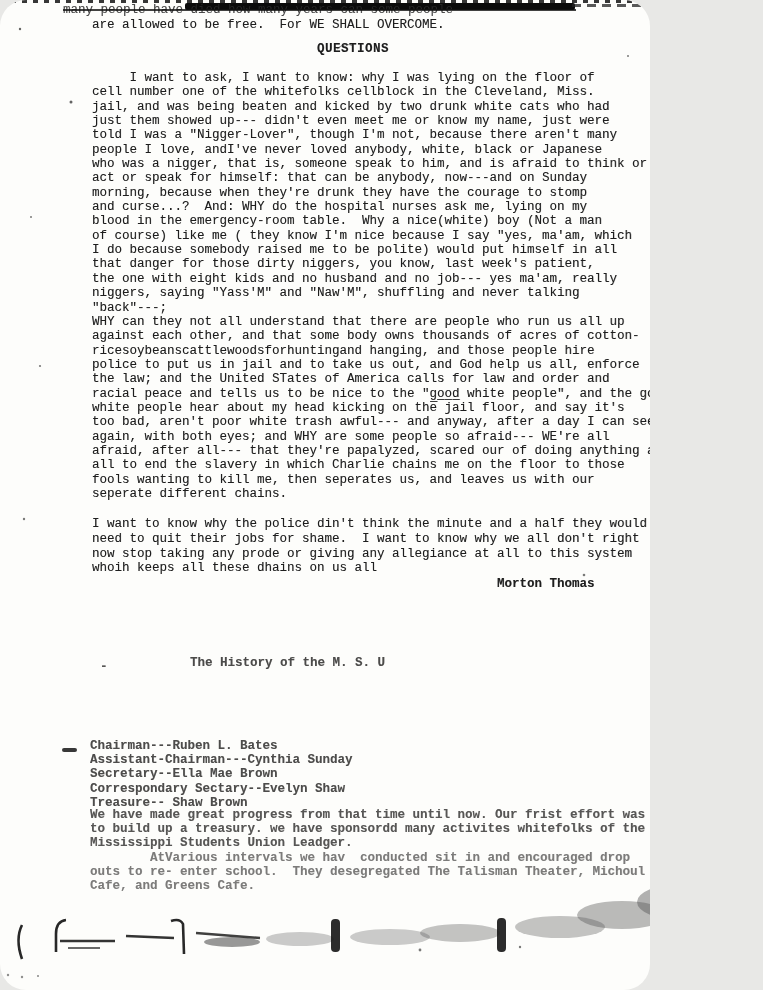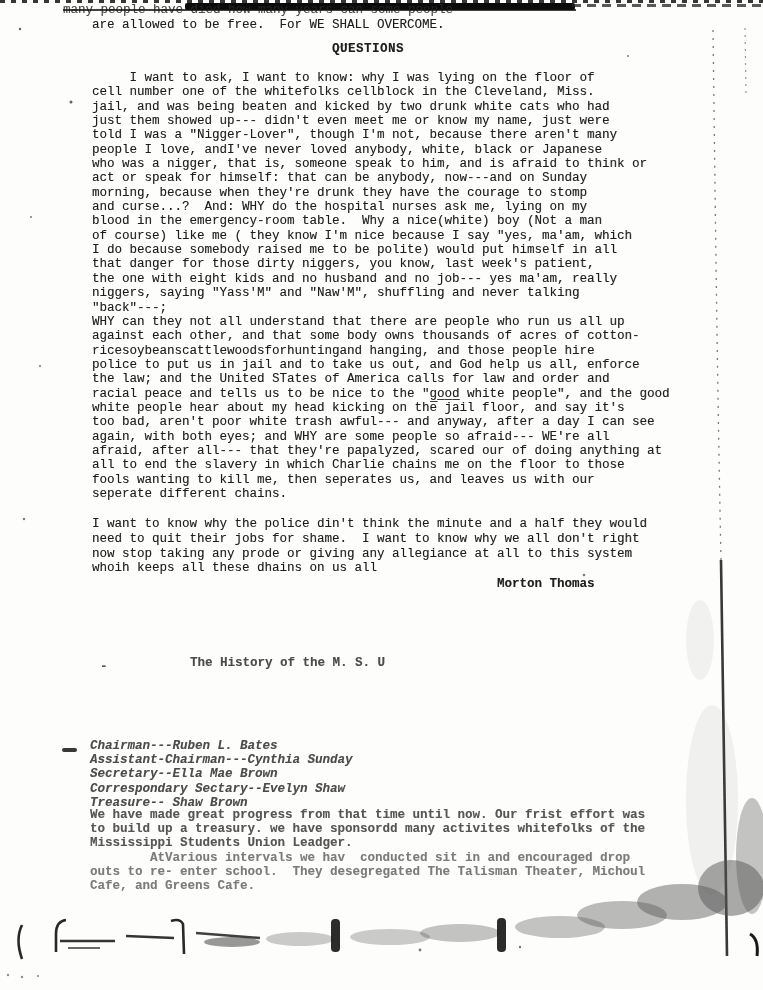--- a/index.html
+++ b/index.html
@@ -1,44 +1,45 @@
 <!DOCTYPE html>
 <html><head>
 <meta charset="utf-8">
 <style>
   html,body{margin:0;padding:0;background:#e8e8e6;}
   .page{
     position:relative;
-    width:763px;height:990px;
+    width:650px;height:990px;
     background:#fdfdfb;
     overflow:hidden;
     font-family:"Liberation Mono", monospace;
     color:#1e1e1e;
+    border-radius:26px;
   }
   .txt{
     position:absolute;
     white-space:pre-wrap;
     font-size:12.5px;
     line-height:14.35px;
     letter-spacing:0;
     text-shadow:0.3px 0.3px 0 rgba(10,10,10,0.35);
   }
   .frag{ left:63px; top:3px; color:#2a2a2a; opacity:.85; }
   .cont{ left:92px; top:18px; font-weight:normal; }
-  .qhead{ left:317px; top:42px; font-weight:bold; letter-spacing:.5px;margin-left:15px; }
+  .qhead{ left:317px; top:42px; font-weight:bold; letter-spacing:.5px; }
   .p1{ left:92px; top:71px; width:600px; }
   .p2{ left:92px; top:517px; width:600px; line-height:14.8px; }
   .sig{ left:468px; top:577px; font-weight:bold;margin-left:29px; }
   .worn{ font-weight:bold; color:#2e2d2c; filter:blur(0.25px); }
   .mdash{ left:100px; top:660px; opacity:.8; }
   .h2head{ left:190px; top:656px; opacity:.85; }
   .hintro{ left:90px; top:687px; width:600px; line-height:14.2px; opacity:.82; }
   .officers{ position:absolute; left:90px; top:739px; }
   .officers .txt{ position:static; display:block; line-height:14.2px; }
-  .off{ opacity:.85;font-style:italic; }
+  .off{ opacity:.85; }
   .hprog{ left:90px; top:808px; width:600px; line-height:14.2px; opacity:.8; }
   .hact{ left:90px; top:851px; width:610px; line-height:14.2px; opacity:.62; }
   .topdots{
     position:absolute; left:0; top:0; width:763px; height:3px;
     background:repeating-linear-gradient(90deg,#141414 0 5px,transparent 5px 11px);
     opacity:.85;
   }
   .inkbar{
     position:absolute; left:185px; top:3px; width:390px; height:7px;
     background:#0b0b0b; border-radius:2px;

